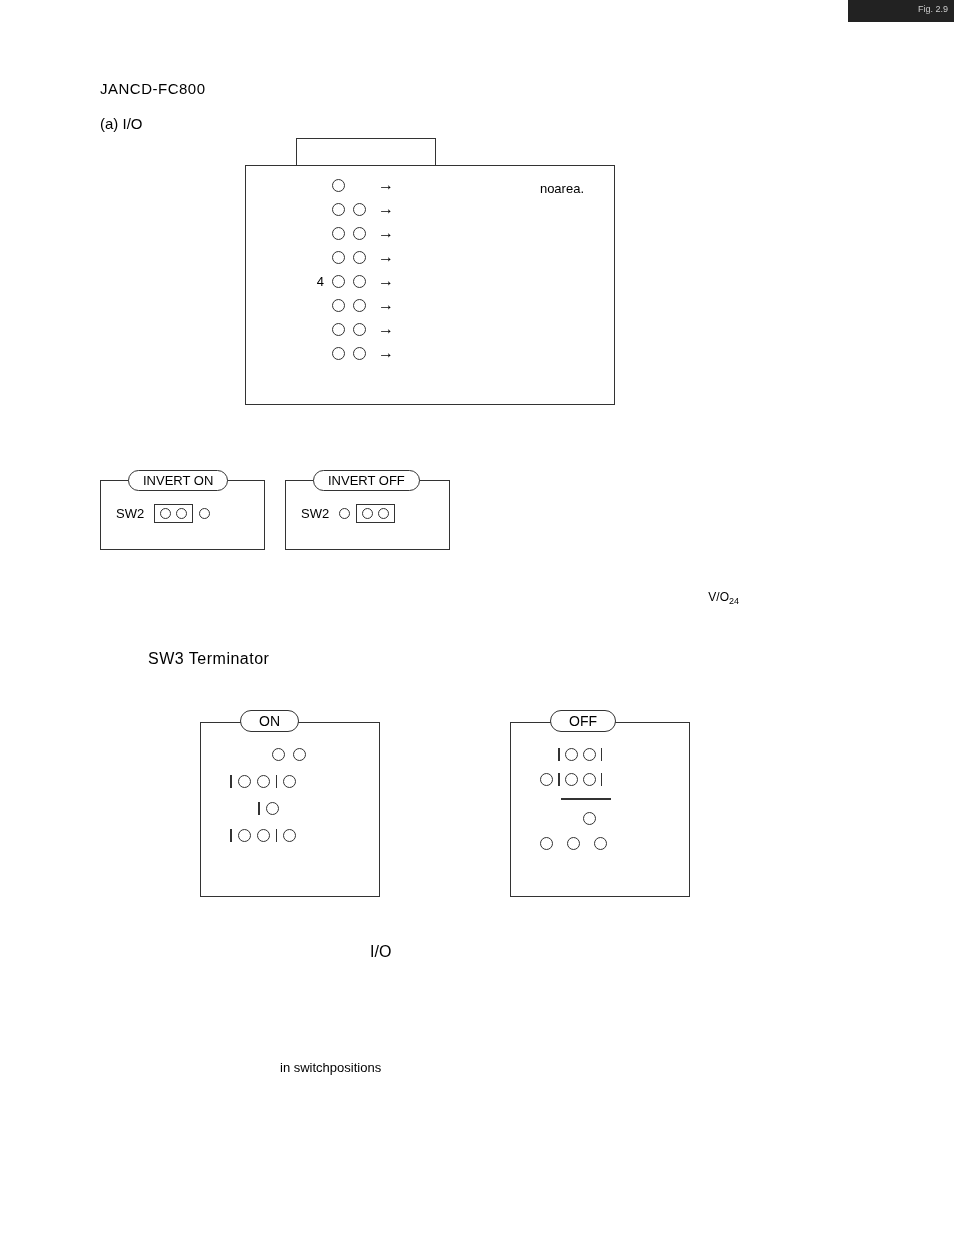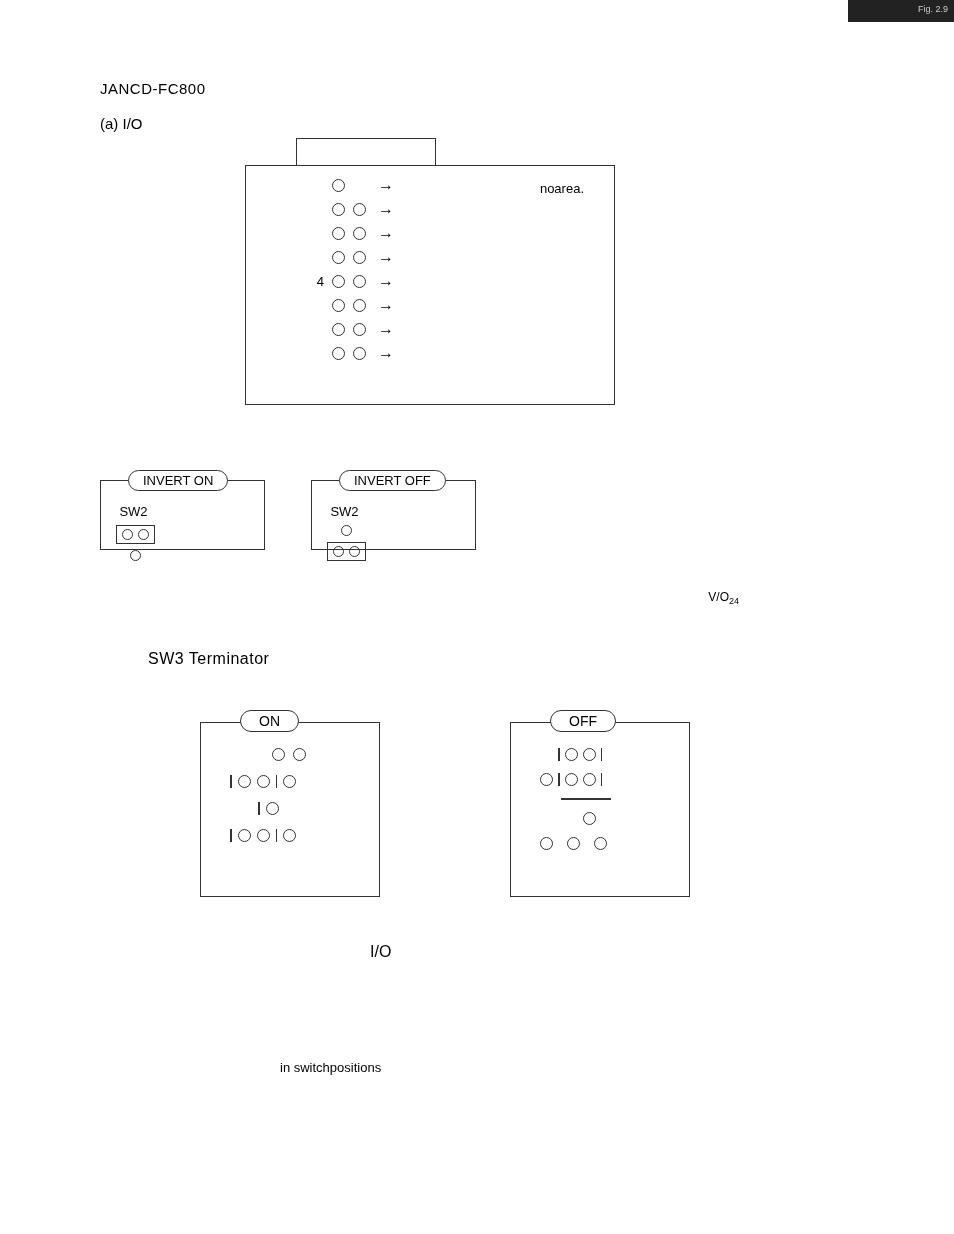--- a/index.html
+++ b/index.html
@@ -139,21 +139,20 @@
     }
     .switch-box-content {
       position: absolute;
       top: 44px;
       left: 16px;
       display: flex;
       align-items: center;
       gap: 6px;
       font-size: 13px;
       font-family: sans-serif;
-      flex-direction: column;
     }
     .sw-label {
       margin-right: 4px;
     }
     .sq-box {
       border: 1.5px solid #333;
       padding: 3px 5px;
       display: flex;
       gap: 5px;
     }
@@ -365,21 +364,21 @@
       <span class="sw-label">SW2</span>
 
       <div class="sq-box">
         <span class="sq-circle"></span>
         <span class="sq-circle"></span>
       </div>
       <span class="sq-circle"></span>
     </div>
   </div>
 
-  <div class="switch-box" style="margin-left: 46px;">
+  <div class="switch-box" style="margin-left: 20px;">
     <div class="switch-box-border"></div>
     <div class="switch-box-label-bubble">INVERT OFF</div>
     <div class="switch-box-content">
       <span class="sw-label">SW2</span>
 
       <span class="sq-circle"></span>
       <div class="sq-box">
         <span class="sq-circle"></span>
         <span class="sq-circle"></span>
       </div>

